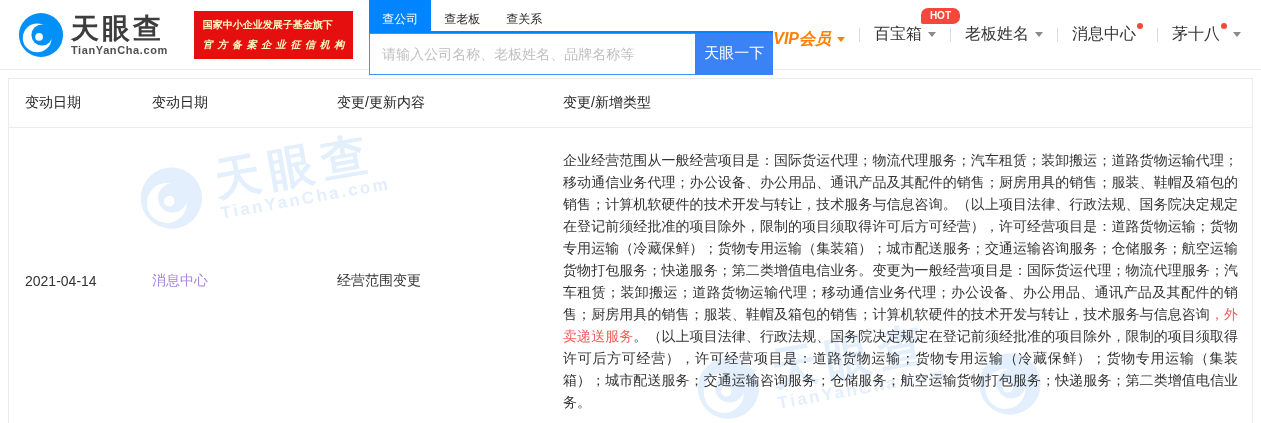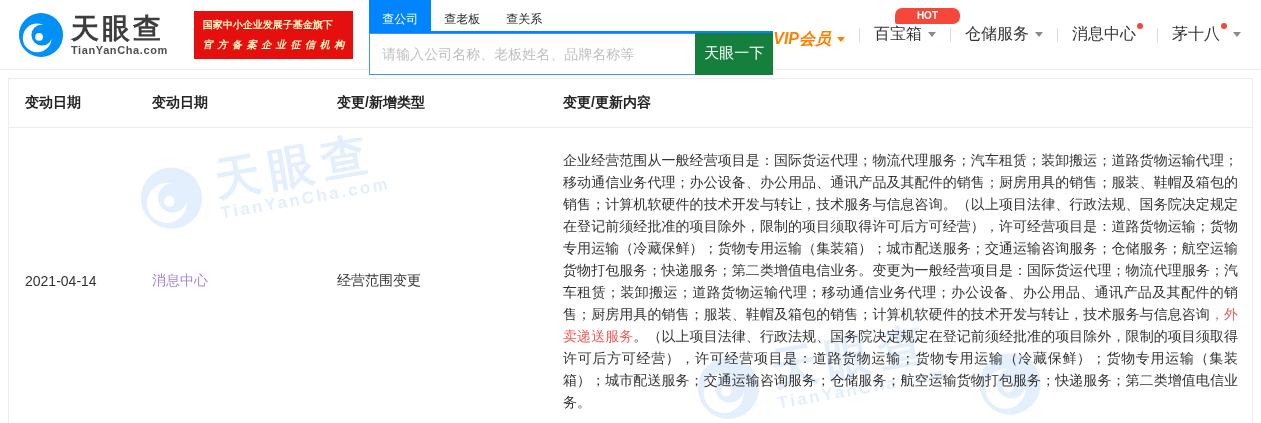--- a/index.html
+++ b/index.html
@@ -19,52 +19,52 @@
   .cert-badge .l2 { display:block; letter-spacing:4.6px; margin-right:-4.6px;font-style:italic; }
 
   .search-wrap { margin-left:16px; width:443px; }
   .search-tabs { display:flex; align-items:flex-end; border-bottom:2px solid #0084ff; }
   .stab { font-size:12px; padding:16px 13px 3px; cursor:pointer; color:#2b2b2b; }
   .stab.active { background:#0084ff; color:#fff; border-radius:2px 2px 0 0; }
   .search-row { display:flex; height:42px; }
   .search-input { flex:1; border:1px solid #3d94ff; border-right:none; padding:0 12px;
                   font-size:14px; color:#333; outline:none; font-family:inherit; }
   .search-input::placeholder { color:#bfbfbf; }
-  .search-btn { width:78px; background:#15803d; color:#fff; border:none; font-size:15px;
+  .search-btn { width:78px; background:#3b82f6; color:#fff; border:none; font-size:15px;
                 cursor:pointer; font-family:inherit; }
 
   .topnav { margin-left:auto; display:flex; align-items:center; font-size:16px; }
   .nav-item { display:flex; align-items:center; cursor:pointer; position:relative; color:#333; white-space:nowrap; }
   .nav-item.vip { color:#ff8000; font-weight:700; font-style:italic;margin-top:9px; }
   .caret { width:0; height:0; border-left:4px solid transparent; border-right:4px solid transparent;
            border-top:5px solid #8a8a8a; margin-left:6px; }
   .caret.orange { border-top-color:#ff8000; }
   .nav-div { width:1px; height:14px; background:#dcdcdc; margin:0 14px; }
   .hot-badge { position:absolute; top:-16px; right:-24px; background:#f5483b; color:#fff;
                font-size:10px; font-weight:700; font-style:normal; line-height:14px;
-               padding:1px 22px; border-radius:7px 7px 7px 2px; }
+               padding:1px 9px; border-radius:7px 7px 7px 2px; }
   .red-dot { width:6px; height:6px; border-radius:50%; background:#f5483b;
              position:relative; top:-9px; margin-left:1px; }
 
   
   .wm { position:absolute; z-index:0; display:flex; align-items:center; gap:14px;
         transform:rotate(-10deg); pointer-events:none; }
   .wm-txt { display:flex; flex-direction:column; }
   .wm-cn { font-size:46px; font-weight:700; letter-spacing:8px; color:#e3effc; line-height:48px; }
   .wm-en { font-size:17px; font-weight:700; letter-spacing:2.5px; color:#e3effc; }
   .wm1 { left:138px; top:148px; }
   .wm2 { left:695px; top:338px; }
   .wm3 { left:978px; top:352px; }
 
   
   .tbl { position:absolute; z-index:1; left:8px; top:78px; width:1245px; height:400px;
          border:1px solid #ececec; background:transparent; }
   .thead, .trow { display:grid; grid-template-columns:127px 185px 226px 1fr; }
   .thead { height:49px; align-items:center; padding:0 14px 0 16px;
-           border-bottom:1px solid #ececec; font-size:14px; color:#242424;font-weight:bold; }
+           border-bottom:1px solid #ececec; font-size:14px; color:#242424; }
   .trow { padding:21px 14px 10px 16px; align-items:center; font-size:14px; }
   .risk-link { color:#a782dd; cursor:pointer; text-decoration:none; }
   .cell-content { line-height:22px; color:#333; text-align:justify; }
   .hl-red { color:#f25b5b; }
 </style>
 </head>
 <body>
 
 <div class="wm wm1">
   <svg width="64" height="64" viewBox="0 0 48 48">
@@ -137,43 +137,43 @@
       <span class="caret orange"></span>
     </div>
     <span class="nav-div"></span>
     <div class="nav-item">
       <span>百宝箱</span>
       <span class="caret"></span>
       <span class="hot-badge">HOT</span>
     </div>
     <span class="nav-div"></span>
     <div class="nav-item">
-      <span>仓储服务</span>
+      <span>老板姓名</span>
       <span class="caret"></span>
     </div>
     <span class="nav-div"></span>
     <div class="nav-item">
       <span>消息中心</span>
       <span class="red-dot"></span>
     </div>
     <span class="nav-div"></span>
     <div class="nav-item">
       <span>茅十八</span>
       <span class="red-dot"></span>
       <span class="caret"></span>
     </div>
   </div>
 </div>
 
 <div class="tbl">
   <div class="thead">
     <div>变动日期</div>
     <div>变动日期</div>
+    <div>变更/更新内容</div>
     <div>变更/新增类型</div>
-    <div>变更/更新内容</div>
   </div>
 
   <div class="trow">
     <div>2021-04-14</div>
     <div>
       <a class="risk-link">消息中心</a>
     </div>
     <div>经营范围变更</div>
     <div class="cell-content"><span>企业经营范围从一般经营项目是：国际货运代理；物流代理服务；汽车租赁；装卸搬运；道路货物运输代理；移动通信业务代理；办公设备、办公用品、通讯产品及其配件的销售；厨房用具的销售；服装、鞋帽及箱包的销售；计算机软硬件的技术开发与转让，技术服务与信息咨询。（以上项目法律、行政法规、国务院决定规定在登记前须经批准的项目除外，限制的项目须取得许可后方可经营），许可经营项目是：道路货物运输；货物专用运输（冷藏保鲜）；货物专用运输（集装箱）；城市配送服务；交通运输咨询服务；仓储服务；航空运输货物打包服务；快递服务；第二类增值电信业务。变更为一般经营项目是：国际货运代理；物流代理服务；汽车租赁；装卸搬运；道路货物运输代理；移动通信业务代理；办公设备、办公用品、通讯产品及其配件的销售；厨房用具的销售；服装、鞋帽及箱包的销售；计算机软硬件的技术开发与转让，技术服务与信息咨询</span><span class="hl-red">，外卖递送服务</span><span>。（以上项目法律、行政法规、国务院决定规定在登记前须经批准的项目除外，限制的项目须取得许可后方可经营），许可经营项目是：道路货物运输；货物专用运输（冷藏保鲜）；货物专用运输（集装箱）；城市配送服务；交通运输咨询服务；仓储服务；航空运输货物打包服务；快递服务；第二类增值电信业务。</span></div>
   </div>

